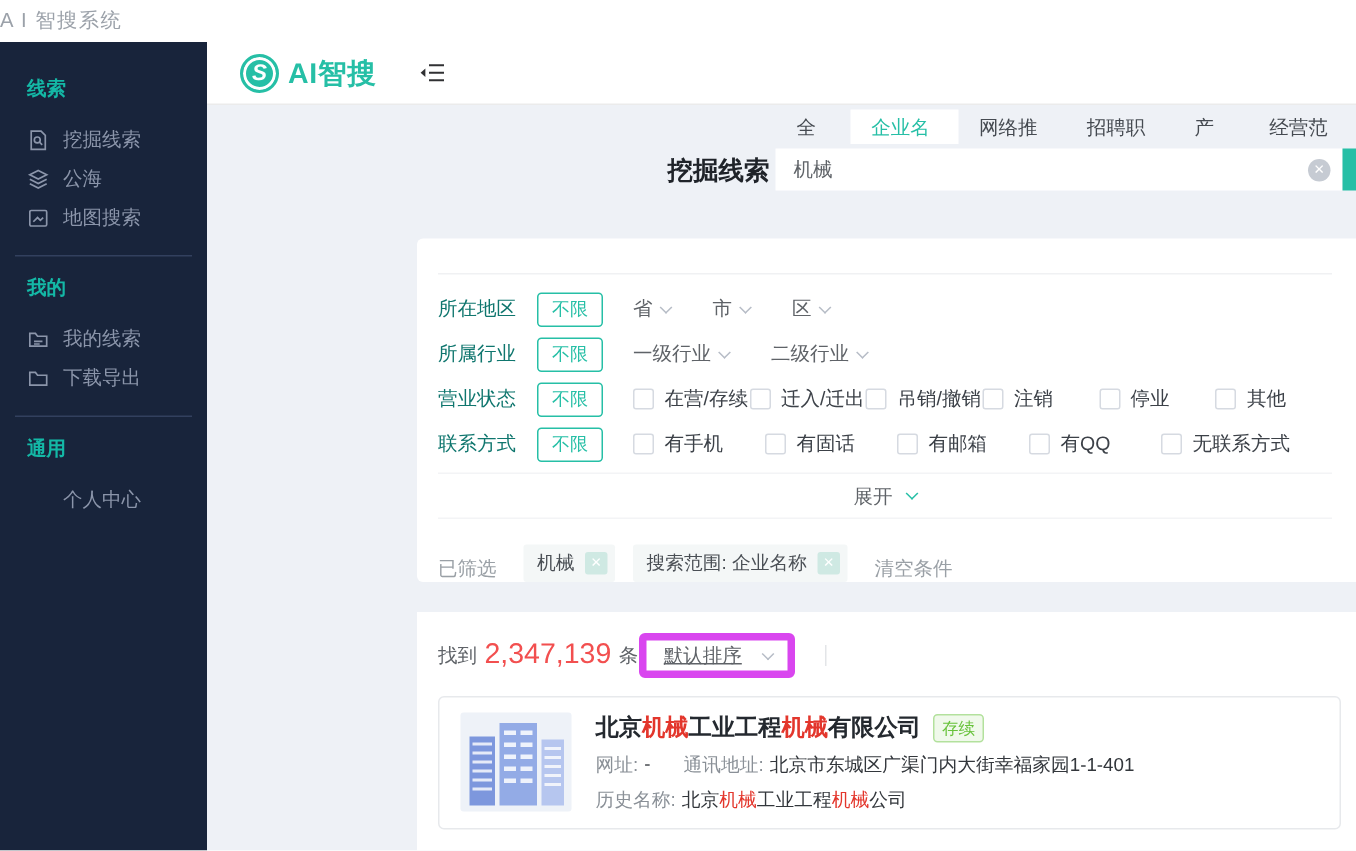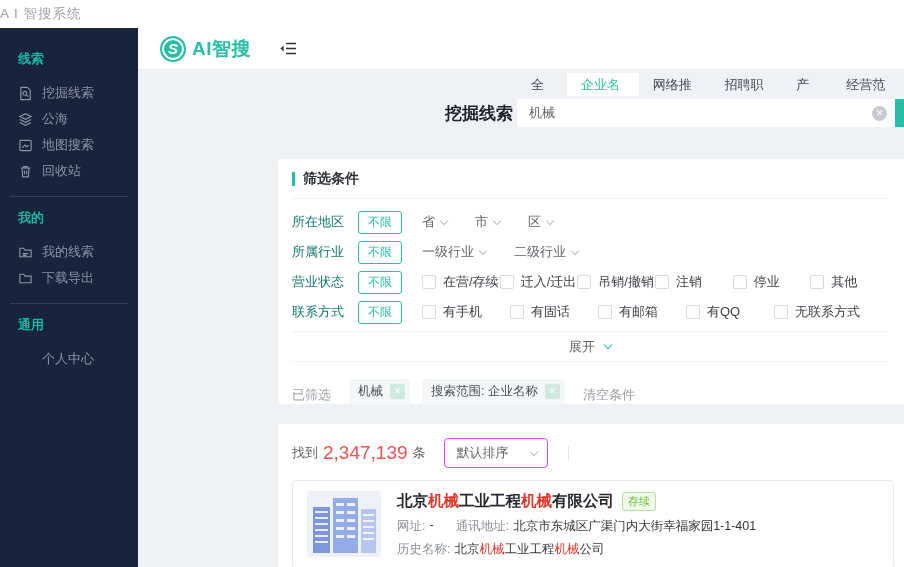--- a/index.html
+++ b/index.html
@@ -89,23 +89,23 @@
   .tag-close { width:15px; height:15px; margin-left:7px; background:#cfe9e3;
     color:#fff; font-size:9px; line-height:15px; text-align:center; border-radius:2px;
     cursor:pointer; }
   .clear-filters { font-size:13px; color:#9aa0a6; margin-left:6px; cursor:pointer; }
 
   
   .results { margin-top:20px; background:#fff; padding:14px 10px 0 14px; height:220px; }
   .count-row { display:flex; align-items:center; }
   .found-prefix,.found-unit { font-size:13px; color:#5f6368; }
   .found-count { font-size:19px; color:var(--count-red,#f24f4f); margin:0 5px; }
-  .sort-select { width:104px; height:30px; border:1px solid #d946ef; border-radius:4px;
-    margin-left:18px; display:flex; align-items:center; justify-content:space-between;
-    padding:0 10px 0 12px; font-size:13px; color:#5f6368; background:#fff; cursor:pointer; }
+  .sort-select { width:104px; height:30px; border:5px solid #d946ef; border-radius:4px;
+    display:flex; align-items:center; justify-content:space-between;
+    padding:0 10px 0 12px; font-size:13px; color:#5f6368; background:#fff; cursor:pointer;text-decoration:underline; }
   .v-divider { width:1px; height:14px; background:#e3e5e8; margin-left:20px; }
 
   .result-card { margin-top:12px; border:1px solid #e7e9ec; border-radius:4px;
     padding:10px 14px; display:flex; gap:16px; background:#fff; }
   .thumb { width:74px; height:66px; border-radius:2px; background:#eef2f8;
     overflow:hidden; flex:0 0 74px; }
   .card-body { flex:1; min-width:0; }
   .card-title-row { display:flex; align-items:center; }
   .card-title { font-size:15.5px; font-weight:bold; color:#24292f; }
   .hl { color:var(--highlight-red,#e3362c); }
@@ -148,29 +148,20 @@
       </div>
       <div class="side-item">
         <span class="icon">
           <svg viewBox="0 0 16 16" fill="none" stroke="currentColor">
             <rect x="2" y="2.5" width="12" height="11" rx="1"></rect>
             <path d="M4.5 10.5l3-3 2 2 2-2"></path>
           </svg>
         </span>
         <span>地图搜索</span>
       </div>
-      <div class="side-item">
-        <span class="icon">
-          <svg viewBox="0 0 16 16" fill="none" stroke="currentColor">
-            <path d="M2.8 4.3h10.4M6 4.3V2.8h4v1.5M4.3 4.3l.7 9.4h6l.7-9.4"></path>
-            <path d="M6.8 6.8v4.2M9.2 6.8v4.2"></path>
-          </svg>
-        </span>
-        <span>回收站</span>
-      </div>
       <div class="side-divider"></div>
       <div class="side-section-label">我的</div>
       <div class="side-item">
         <span class="icon">
           <svg viewBox="0 0 16 16" fill="none" stroke="currentColor">
             <path d="M2 3.5h4l1.5 2H14v7H2z"></path>
             <path d="M5 9.2h6M5 11h4"></path>
           </svg>
         </span>
         <span>我的线索</span>
@@ -220,24 +211,20 @@
       <div class="search-row">
         <div class="page-title">挖掘线索</div>
         <div class="search-input">
           <span class="search-value">机械</span>
           <span class="clear-icon">✕</span>
         </div>
         <div class="search-btn"></div>
       </div>
 
       <section class="filter-card">
-        <div class="fc-head">
-          <div class="fc-bar"></div>
-          <div class="fc-title">筛选条件</div>
-        </div>
         <div class="fc-divider"></div>
         <div class="f-rows">
             <div class="f-row">
               <span class="f-label">所在地区</span>
               <button class="unlimited">不限</button>
               <span class="drop-cell">
                 <span>省</span>
                 <span class="chev"></span>
               </span>
               <span class="drop-cell">

